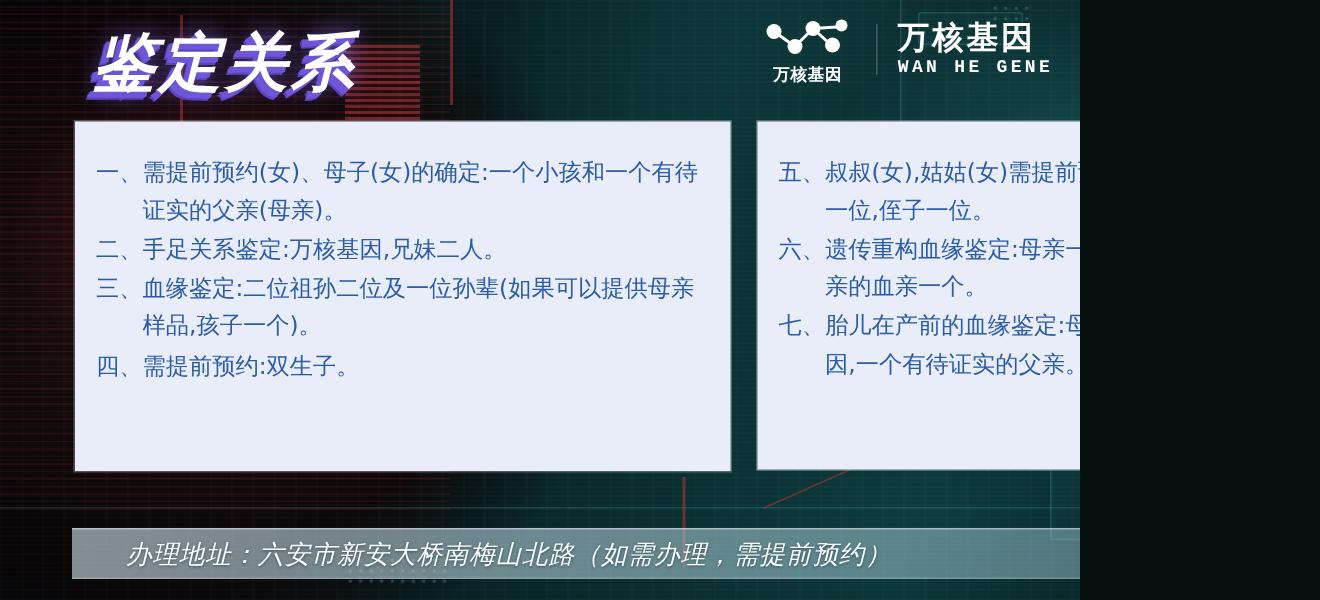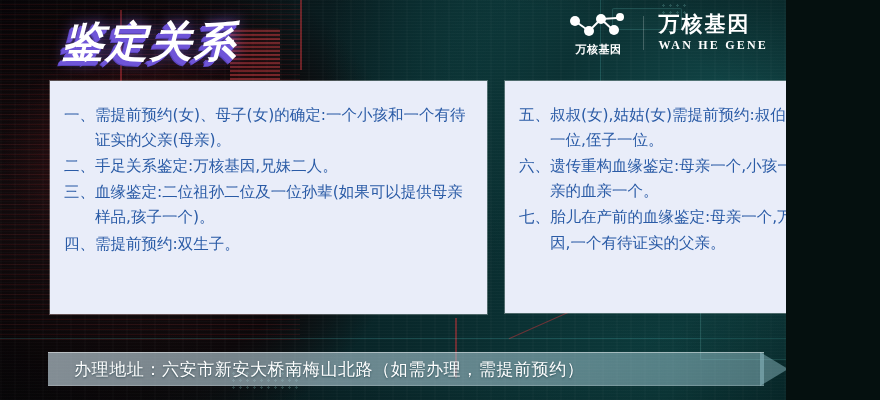--- a/index.html
+++ b/index.html
@@ -5,21 +5,21 @@
   * { margin:0; padding:0; box-sizing:border-box; }
   html,body { width:880px; height:400px; }
   body {
     font-family: "Liberation Sans", "DejaVu Sans", sans-serif;
     background:#05100f;
     overflow:hidden;
     position:relative;
   }
 
   
-  #stage { position:absolute; inset:0; width:786px; height:400px; overflow:hidden; }
+  #stage { position:absolute; inset:0; width:720px; height:400px; overflow:hidden; }
 
   .bg-base {
     position:absolute; inset:0;
     background:
       radial-gradient(ellipse 420px 300px at 740px 120px, #12494a 0%, #0b3133 45%, rgba(7,26,28,0) 78%),
       radial-gradient(ellipse 300px 260px at 540px 60px, #0e3c3d 0%, rgba(8,32,33,0) 72%),
       radial-gradient(ellipse 360px 320px at 120px 200px, #1d1012 0%, #0c0709 55%, rgba(5,5,7,0) 80%),
       linear-gradient(100deg, #070609 0%, #0a0d10 22%, #082427 48%, #0a3133 68%, #0c3b3c 86%, #093032 100%);
   }
   
@@ -94,21 +94,21 @@
     font-family:"DejaVu Sans","Liberation Sans",sans-serif;
     font-size:11px; font-weight:700; color:#ffffff; letter-spacing:.5px;
   }
   .logo-divider { width:1px; height:34px; background:rgba(255,255,255,.22); }
   .logo-text { display:flex; flex-direction:column; gap:2px; }
   .logo-cn {
     font-family:"DejaVu Sans","Liberation Sans",sans-serif;
     font-size:21px; font-weight:700; color:#ffffff; letter-spacing:2px; line-height:1.05;
   }
   .logo-en {
-    font-family:Liberation Serif, serif;
+    font-family:Liberation Mono, monospace;
     font-size:12px; font-weight:700; color:#ffffff; letter-spacing:2.2px;
   }
 
   
   .panel {
     position:absolute;
     background:#e9edf9;
     box-shadow:0 0 0 1px rgba(255,255,255,.28);
     padding:22px 14px 12px 14px;
   }
@@ -126,21 +126,22 @@
   .item-num { flex:0 0 auto; white-space:nowrap; }
   .item-txt { flex:1 1 auto; }
 
   
   .bottom-bar {
     position:absolute; left:48px; top:352px; width:716px; height:34px;
     background:linear-gradient(90deg, rgba(205,224,234,.62) 0%, rgba(176,208,219,.55) 55%, rgba(150,197,206,.48) 100%);
     border-top:1px solid rgba(255,255,255,.45);
     border-bottom:1px solid rgba(255,255,255,.20);
     display:flex; align-items:center;
-    padding-left:26px;
+    padding-left:36px;
+    font-style:italic;
   }
   .bottom-arrow {
     position:absolute; left:760px; top:352px;
     width:0; height:0;
     border-top:17px solid transparent;
     border-bottom:17px solid transparent;
     border-left:28px solid rgba(150,197,206,.45);
   }
   .bottom-text {
     font-family:"DejaVu Sans","Liberation Sans",sans-serif;

